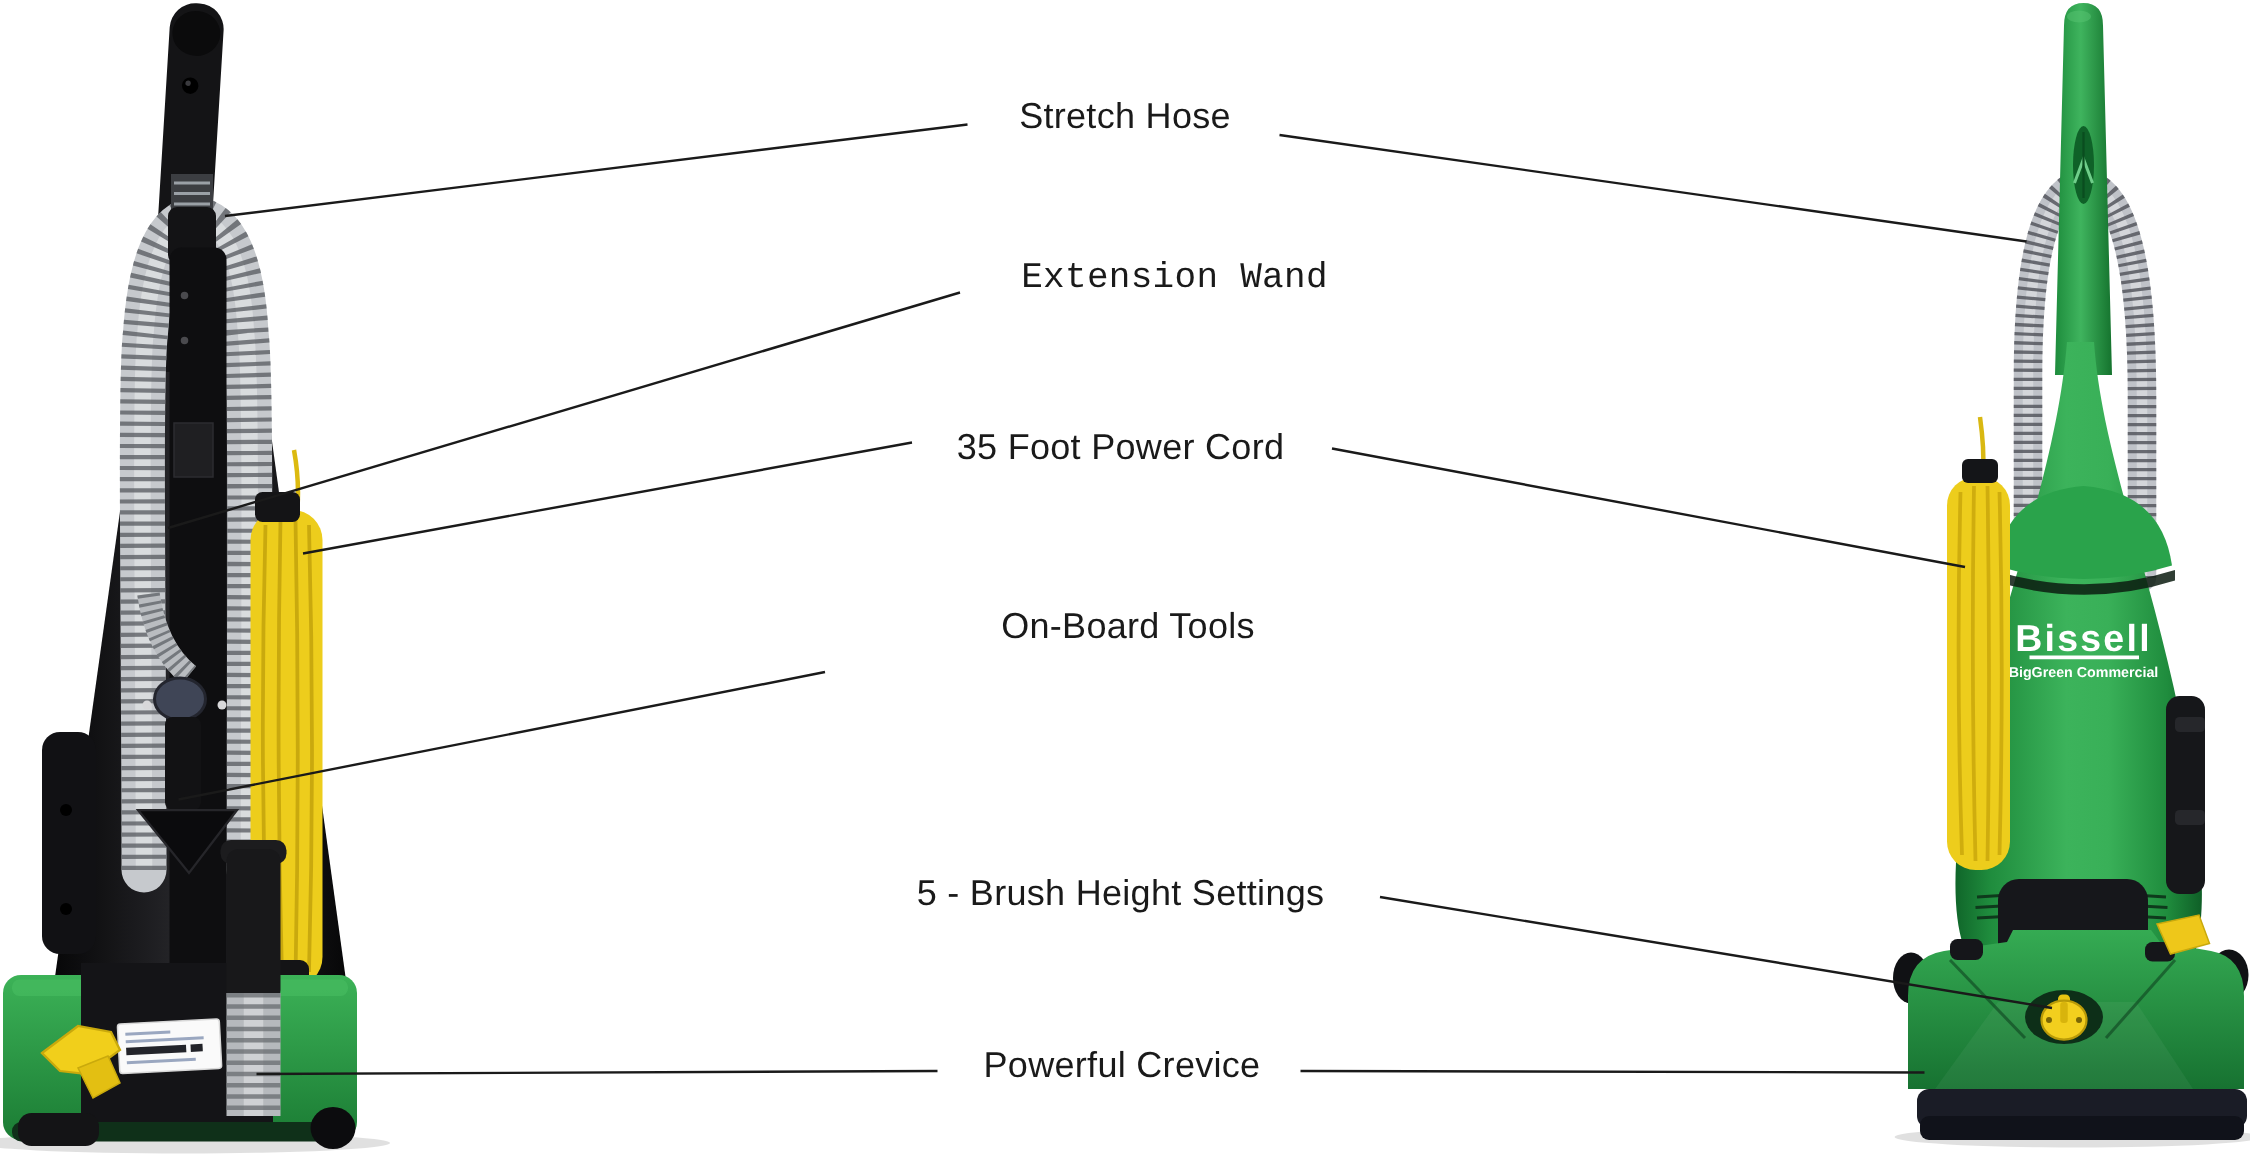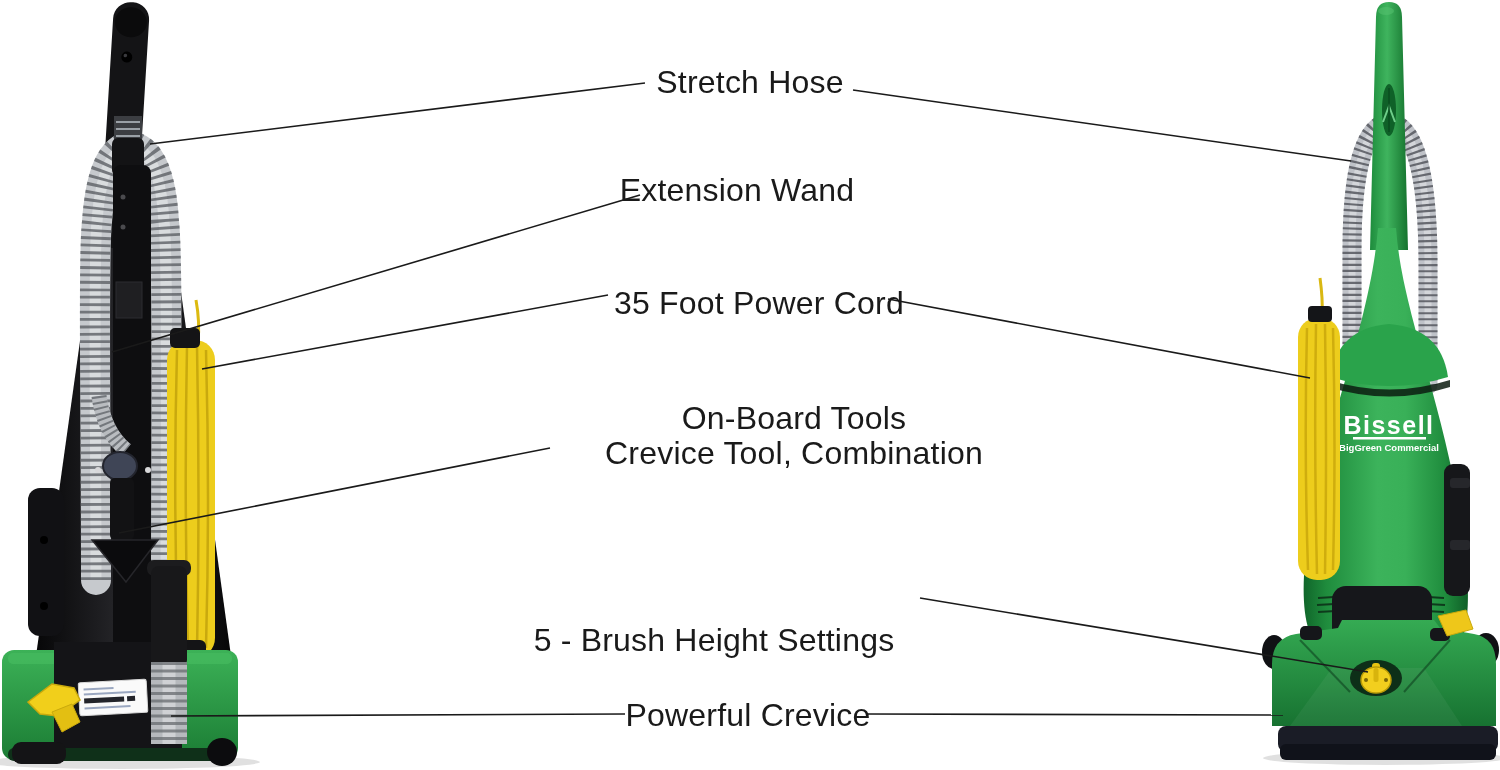--- a/index.html
+++ b/index.html
@@ -3,23 +3,23 @@
 <meta charset="utf-8">
 <style>
   html,body{margin:0;padding:0;background:#ffffff;}
   .stage{
     position:relative;width:1500px;height:770px;background:#ffffff;overflow:hidden;
     font-family:"Liberation Sans", sans-serif;
   }
   .stage svg{position:absolute;left:0;top:0;}
   .callout-label{
     position:absolute;transform:translateX(-50%);
-    font-size:32px;color:#1a1a1a;white-space:nowrap;letter-spacing:.2px;
+    font-size:24px;color:#1a1a1a;white-space:nowrap;letter-spacing:.2px;
   }
-  .callout-label.multi{text-align:center;line-height:34.5px;margin-left:42px;}
+  .callout-label.multi{text-align:center;line-height:34.5px;}
 </style>
 </head>
 <body>
 
 <div class="stage">
 
 <svg width="1500" height="770" viewBox="0 0 1500 770">
   <defs>
     <linearGradient id="gBlackBody" x1="0" y1="0" x2="1" y2="0">
       <stop offset="0" stop-color="#070708"></stop>
@@ -236,25 +236,24 @@
     <line x1="888" y1="299" x2="1310" y2="378"></line>
     <line x1="550" y1="448" x2="119" y2="533"></line>
     <line x1="920" y1="598" x2="1368" y2="672"></line>
     <line x1="625" y1="714" x2="171" y2="716"></line>
     <line x1="867" y1="714" x2="1283" y2="715"></line>
   </g>
 </svg>
 
   <div class="callout-label" style="left:750px;top:64px;">Stretch Hose</div>
 
-  <div class="callout-label" style="left:737px;top:172px;">Extension Wand</div>
-
-  <div class="callout-label" style="left:747px;top:285px;margin-left:12px;">35 Foot Power Cord</div>
+  <div class="callout-label" style="left:783px;top:172px;font-family:Liberation Mono, monospace;">Extension Wand</div>
+
+  <div class="callout-label" style="left:747px;top:285px;">35 Foot Power Cord</div>
 
   <div class="callout-label multi" style="left:752px;top:401px;">
     <div>On-Board Tools</div>
-    <div>Crevice Tool, Combination</div>
   </div>
 
-  <div class="callout-label" style="left:714px;top:582px;margin-top:40px;">5 - Brush Height Settings</div>
+  <div class="callout-label" style="left:747px;top:582px;">5 - Brush Height Settings</div>
 
   <div class="callout-label" style="left:748px;top:697px;">Powerful Crevice</div>
 </div>
 
 </body></html>

